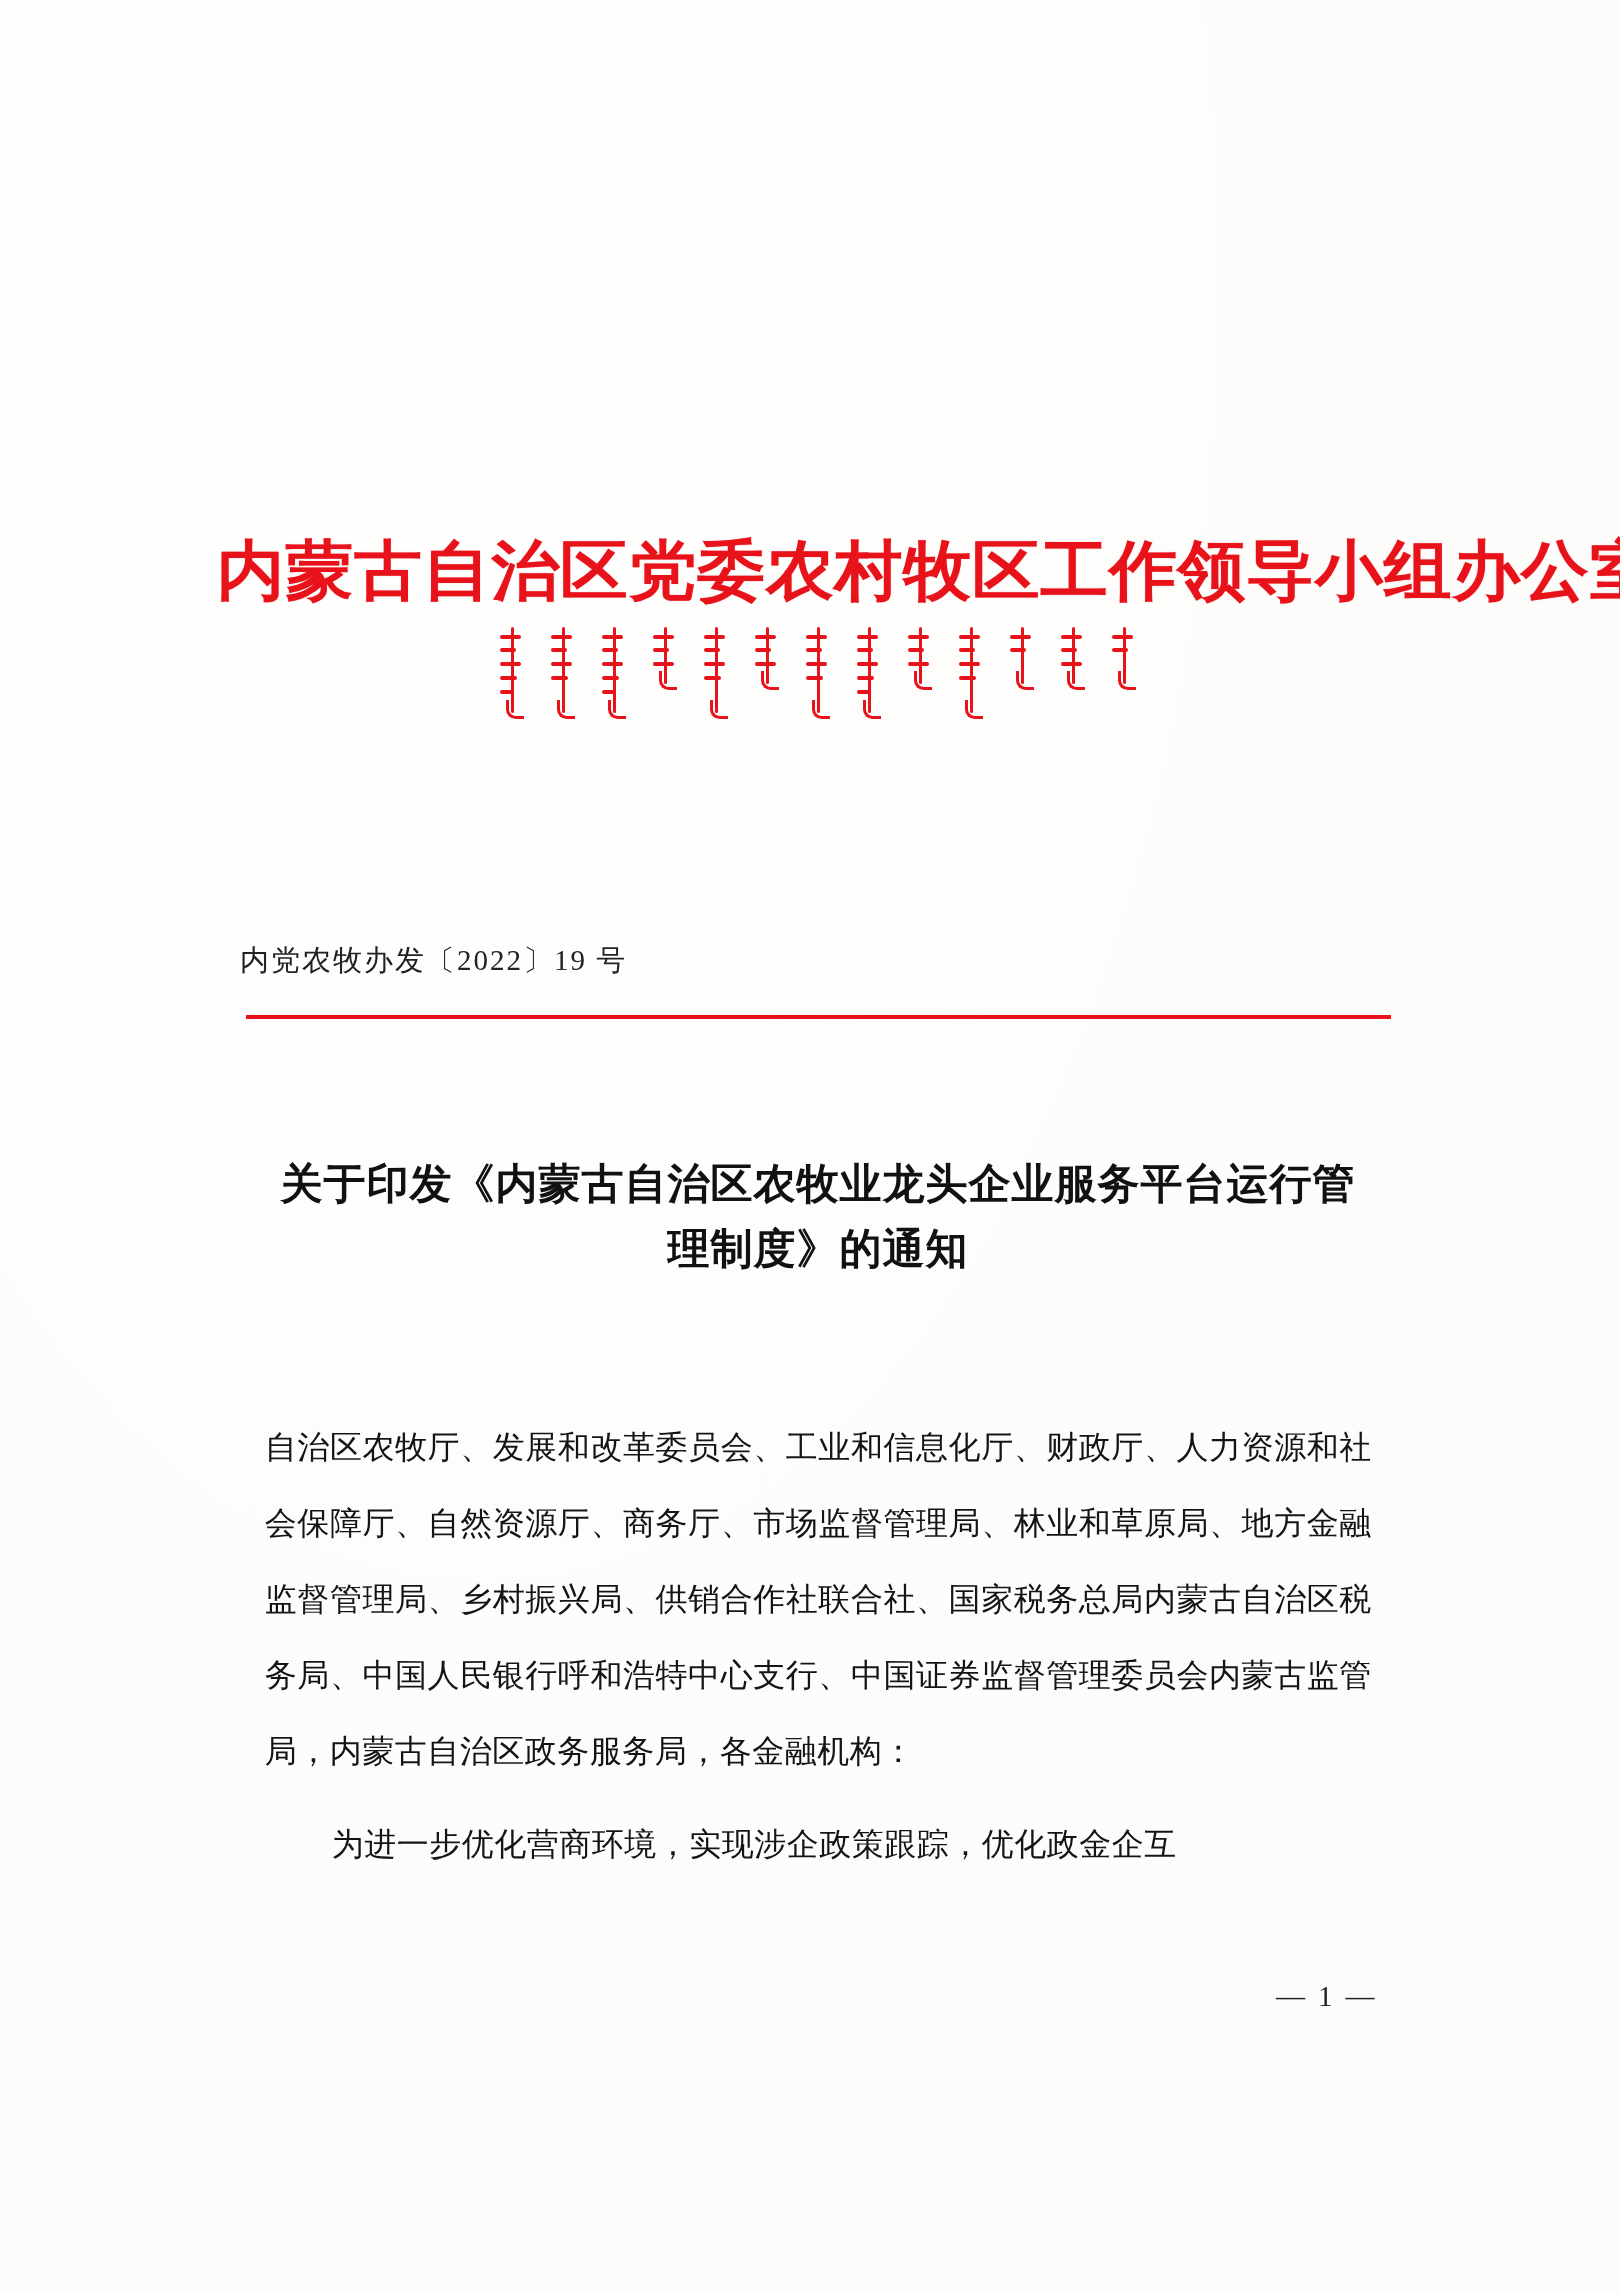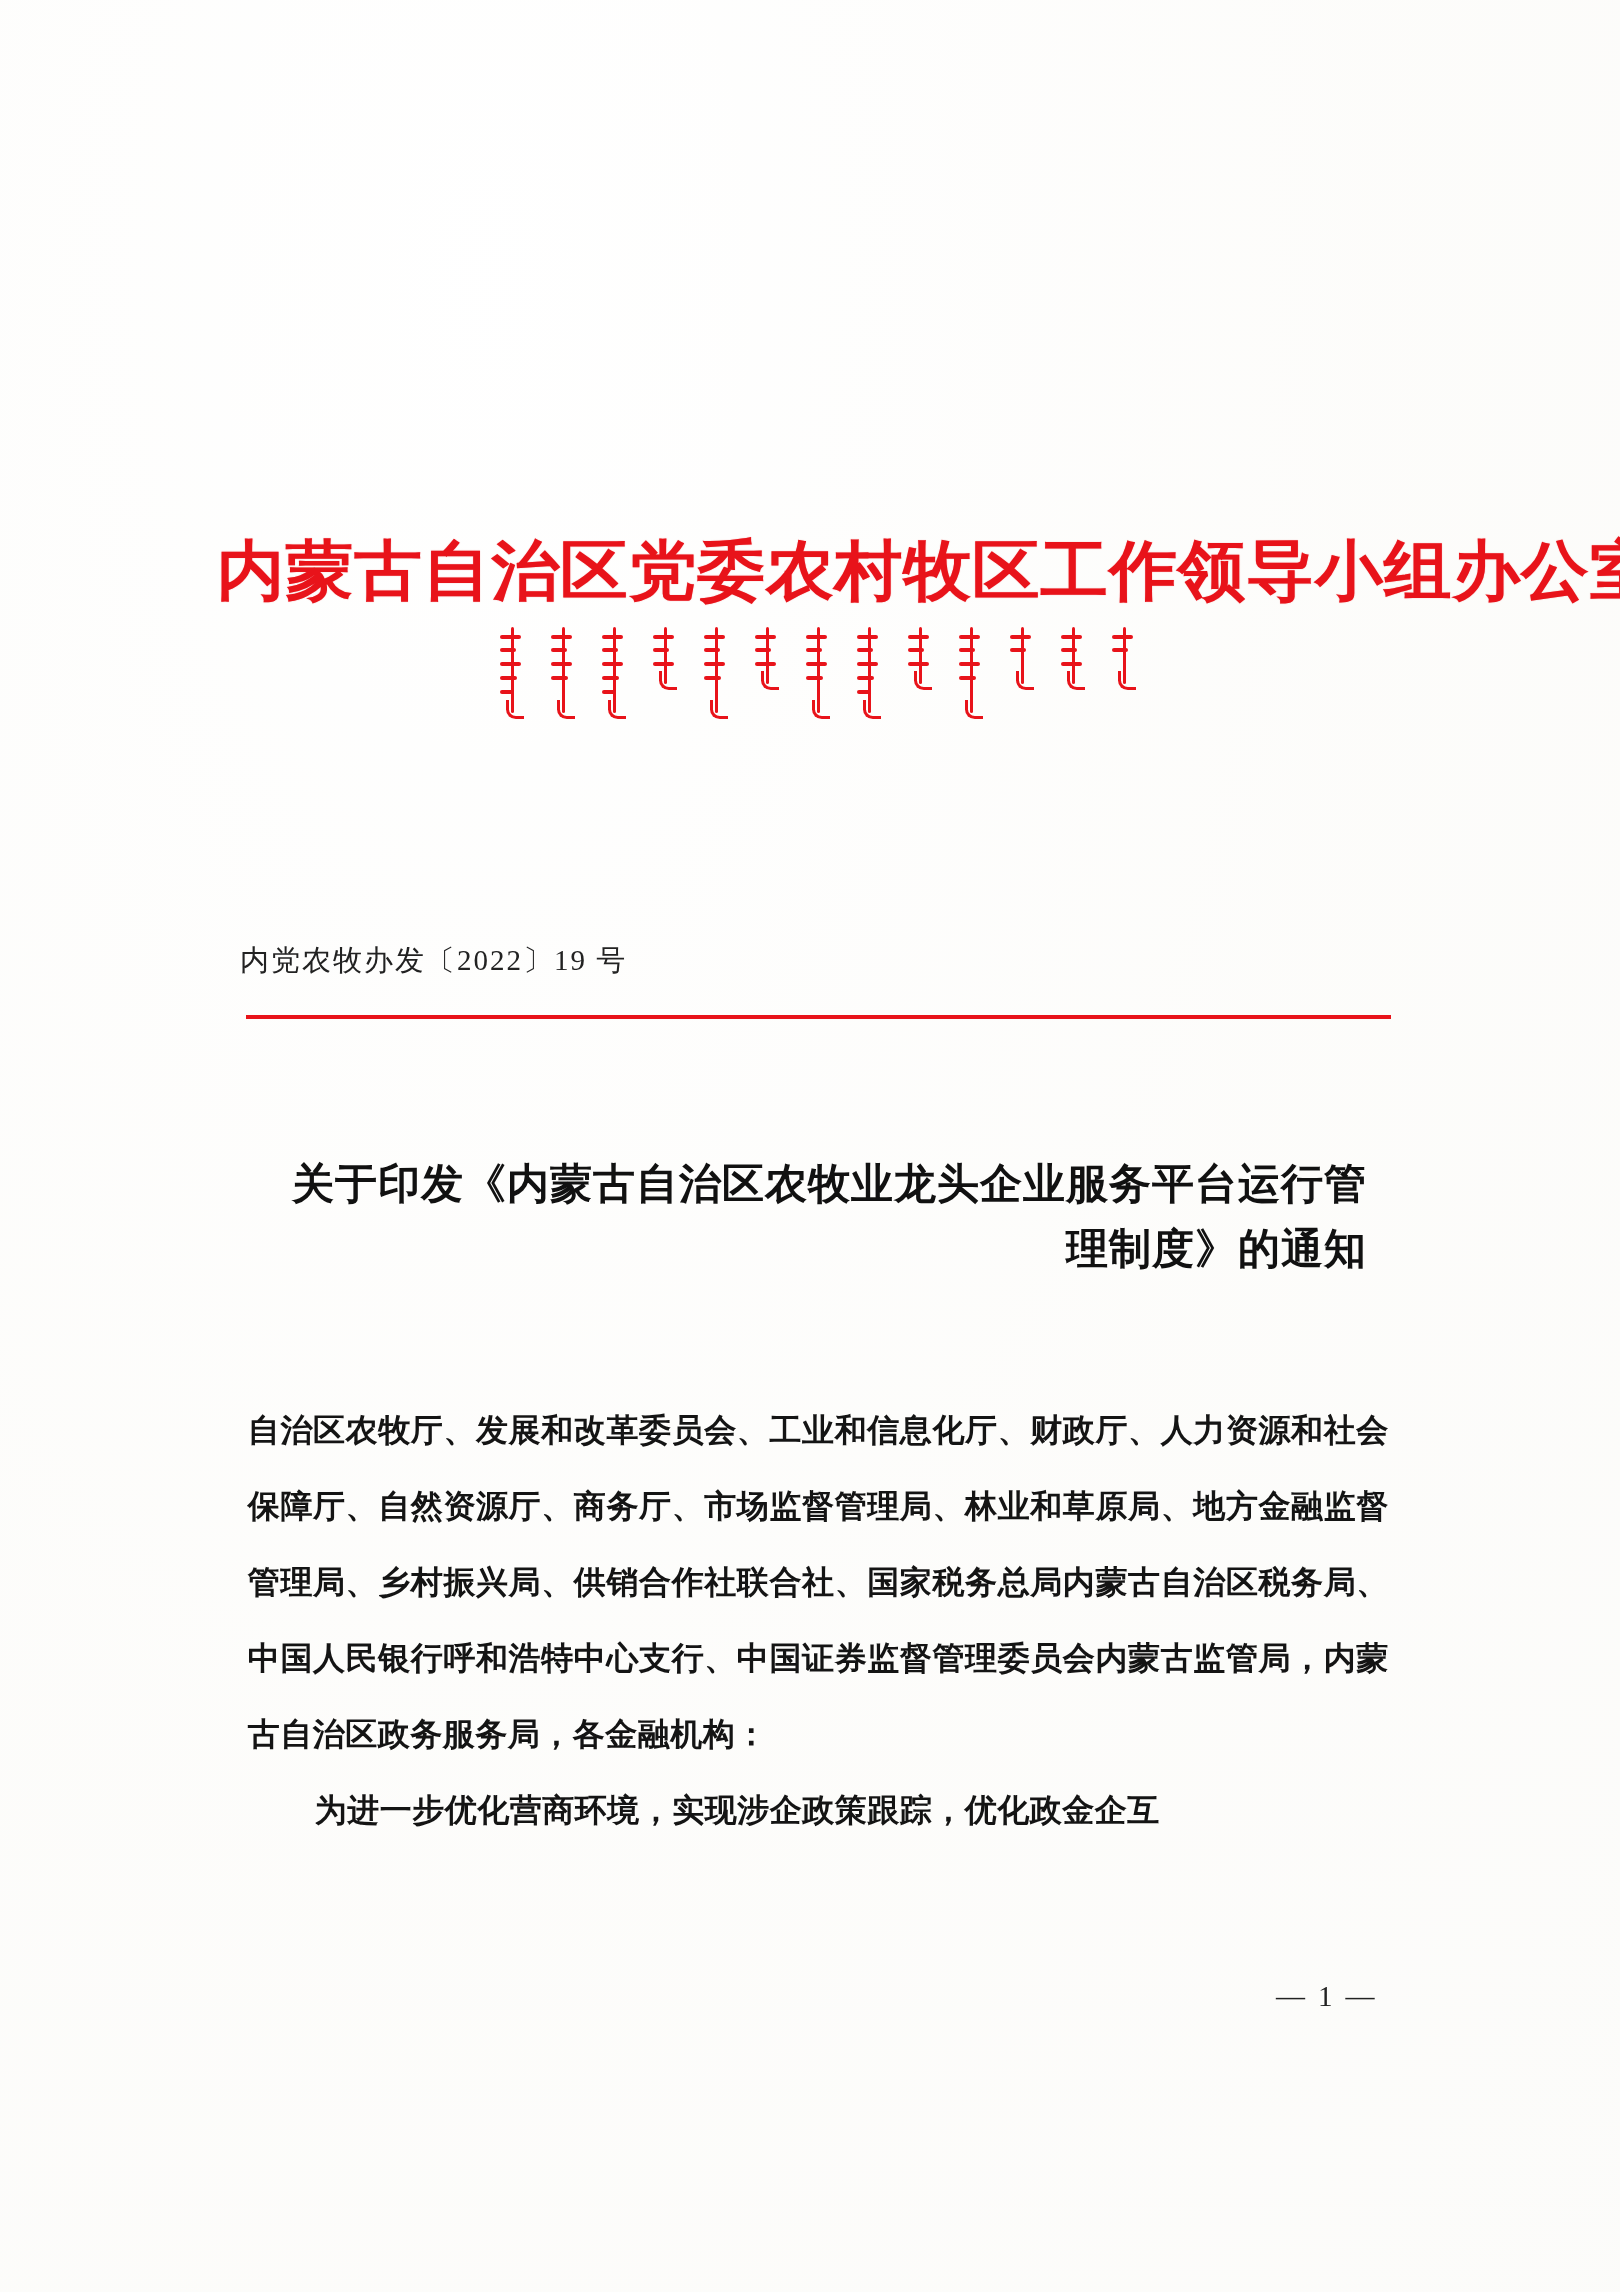--- a/index.html
+++ b/index.html
@@ -130,45 +130,44 @@
     height: 3.9px;
     background: #e8131a;
   }
 
   
   .doc-title {
     position: absolute;
     left: 29px;
     top: 1152px;
     width: 1098px;
-    text-align: right;
+    text-align: center;
     font-size: 42px;
     font-weight: 700;
     line-height: 1.55;
     letter-spacing: 1px;
     color: #111;
     font-family: "Liberation Serif", "DejaVu Serif", serif;
   }
 
   
   .body-text {
     position: absolute;
     left: 7.8px;
     top: 1392px;
     width: 1141px;
     font-size: 32px;
     line-height: 76px;
     color: #141414;
     letter-spacing: 0.5px;
   }
   .body-text p {
-    margin: 0;
+    margin: 17px;
     text-align: justify;
     text-justify: inter-character;
-    font-weight: bold;
   }
   .body-text p.indent {
     text-indent: 67px;
   }
 
   
   .page-number {
     position: absolute;
     right: 19.6px;
     top: 1980px;

